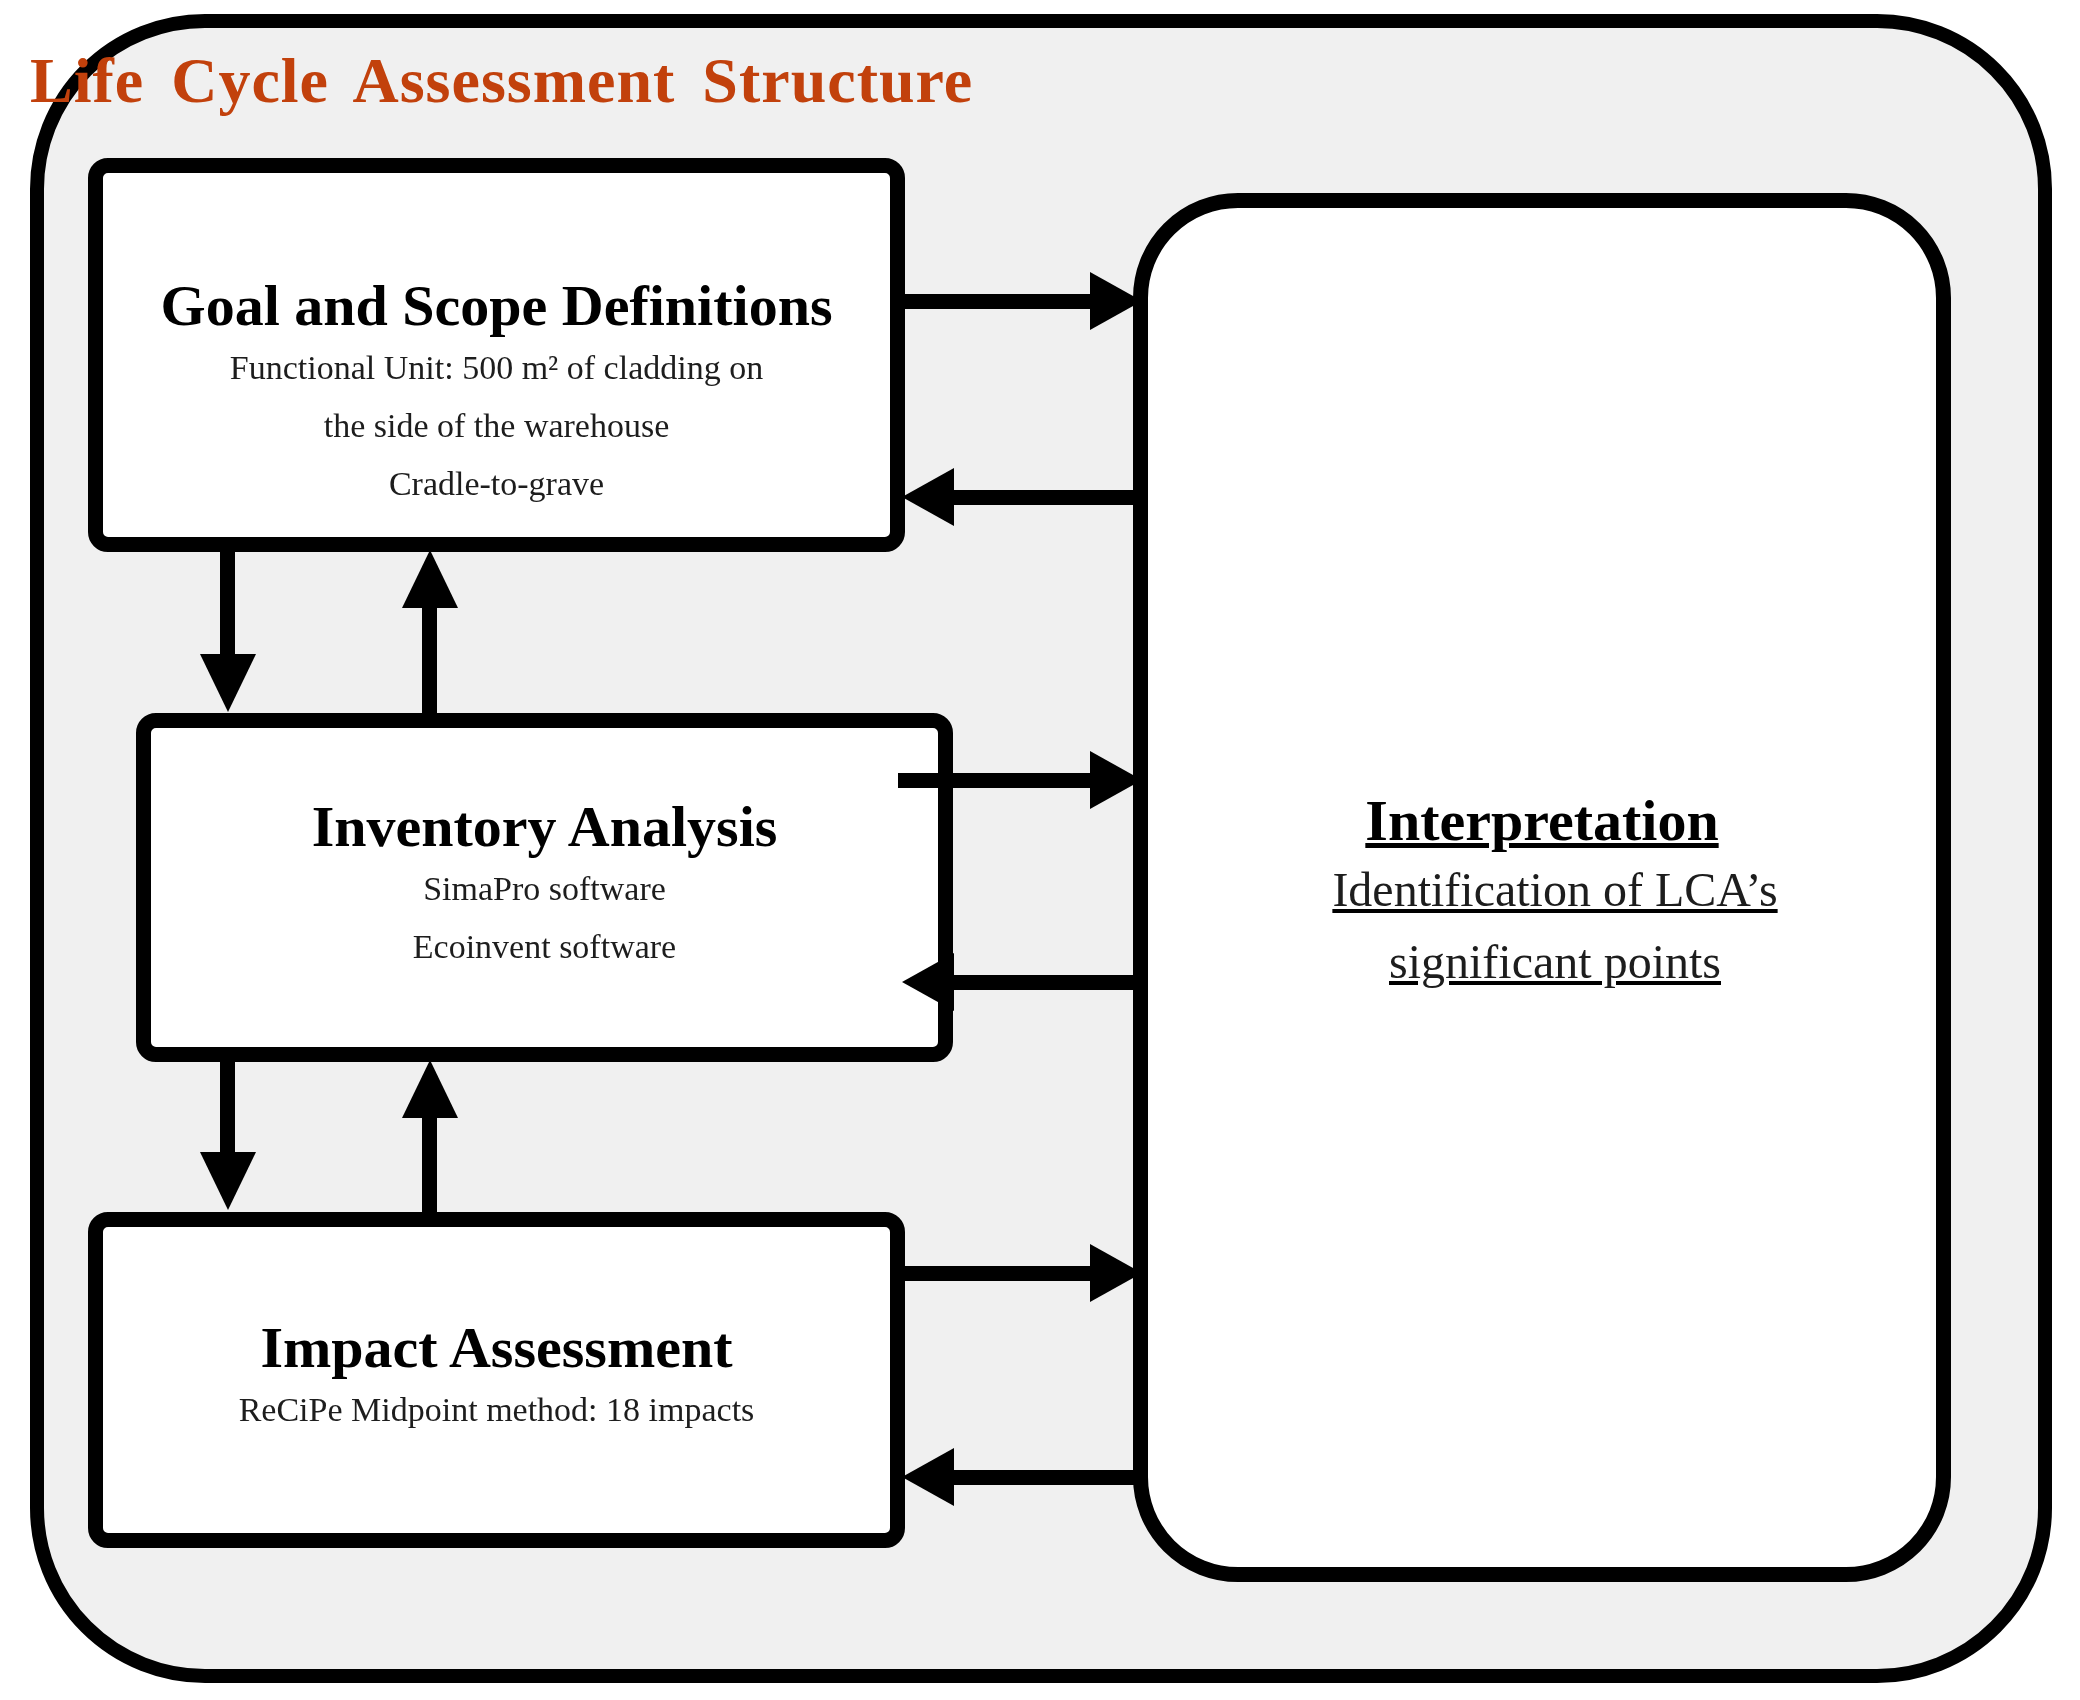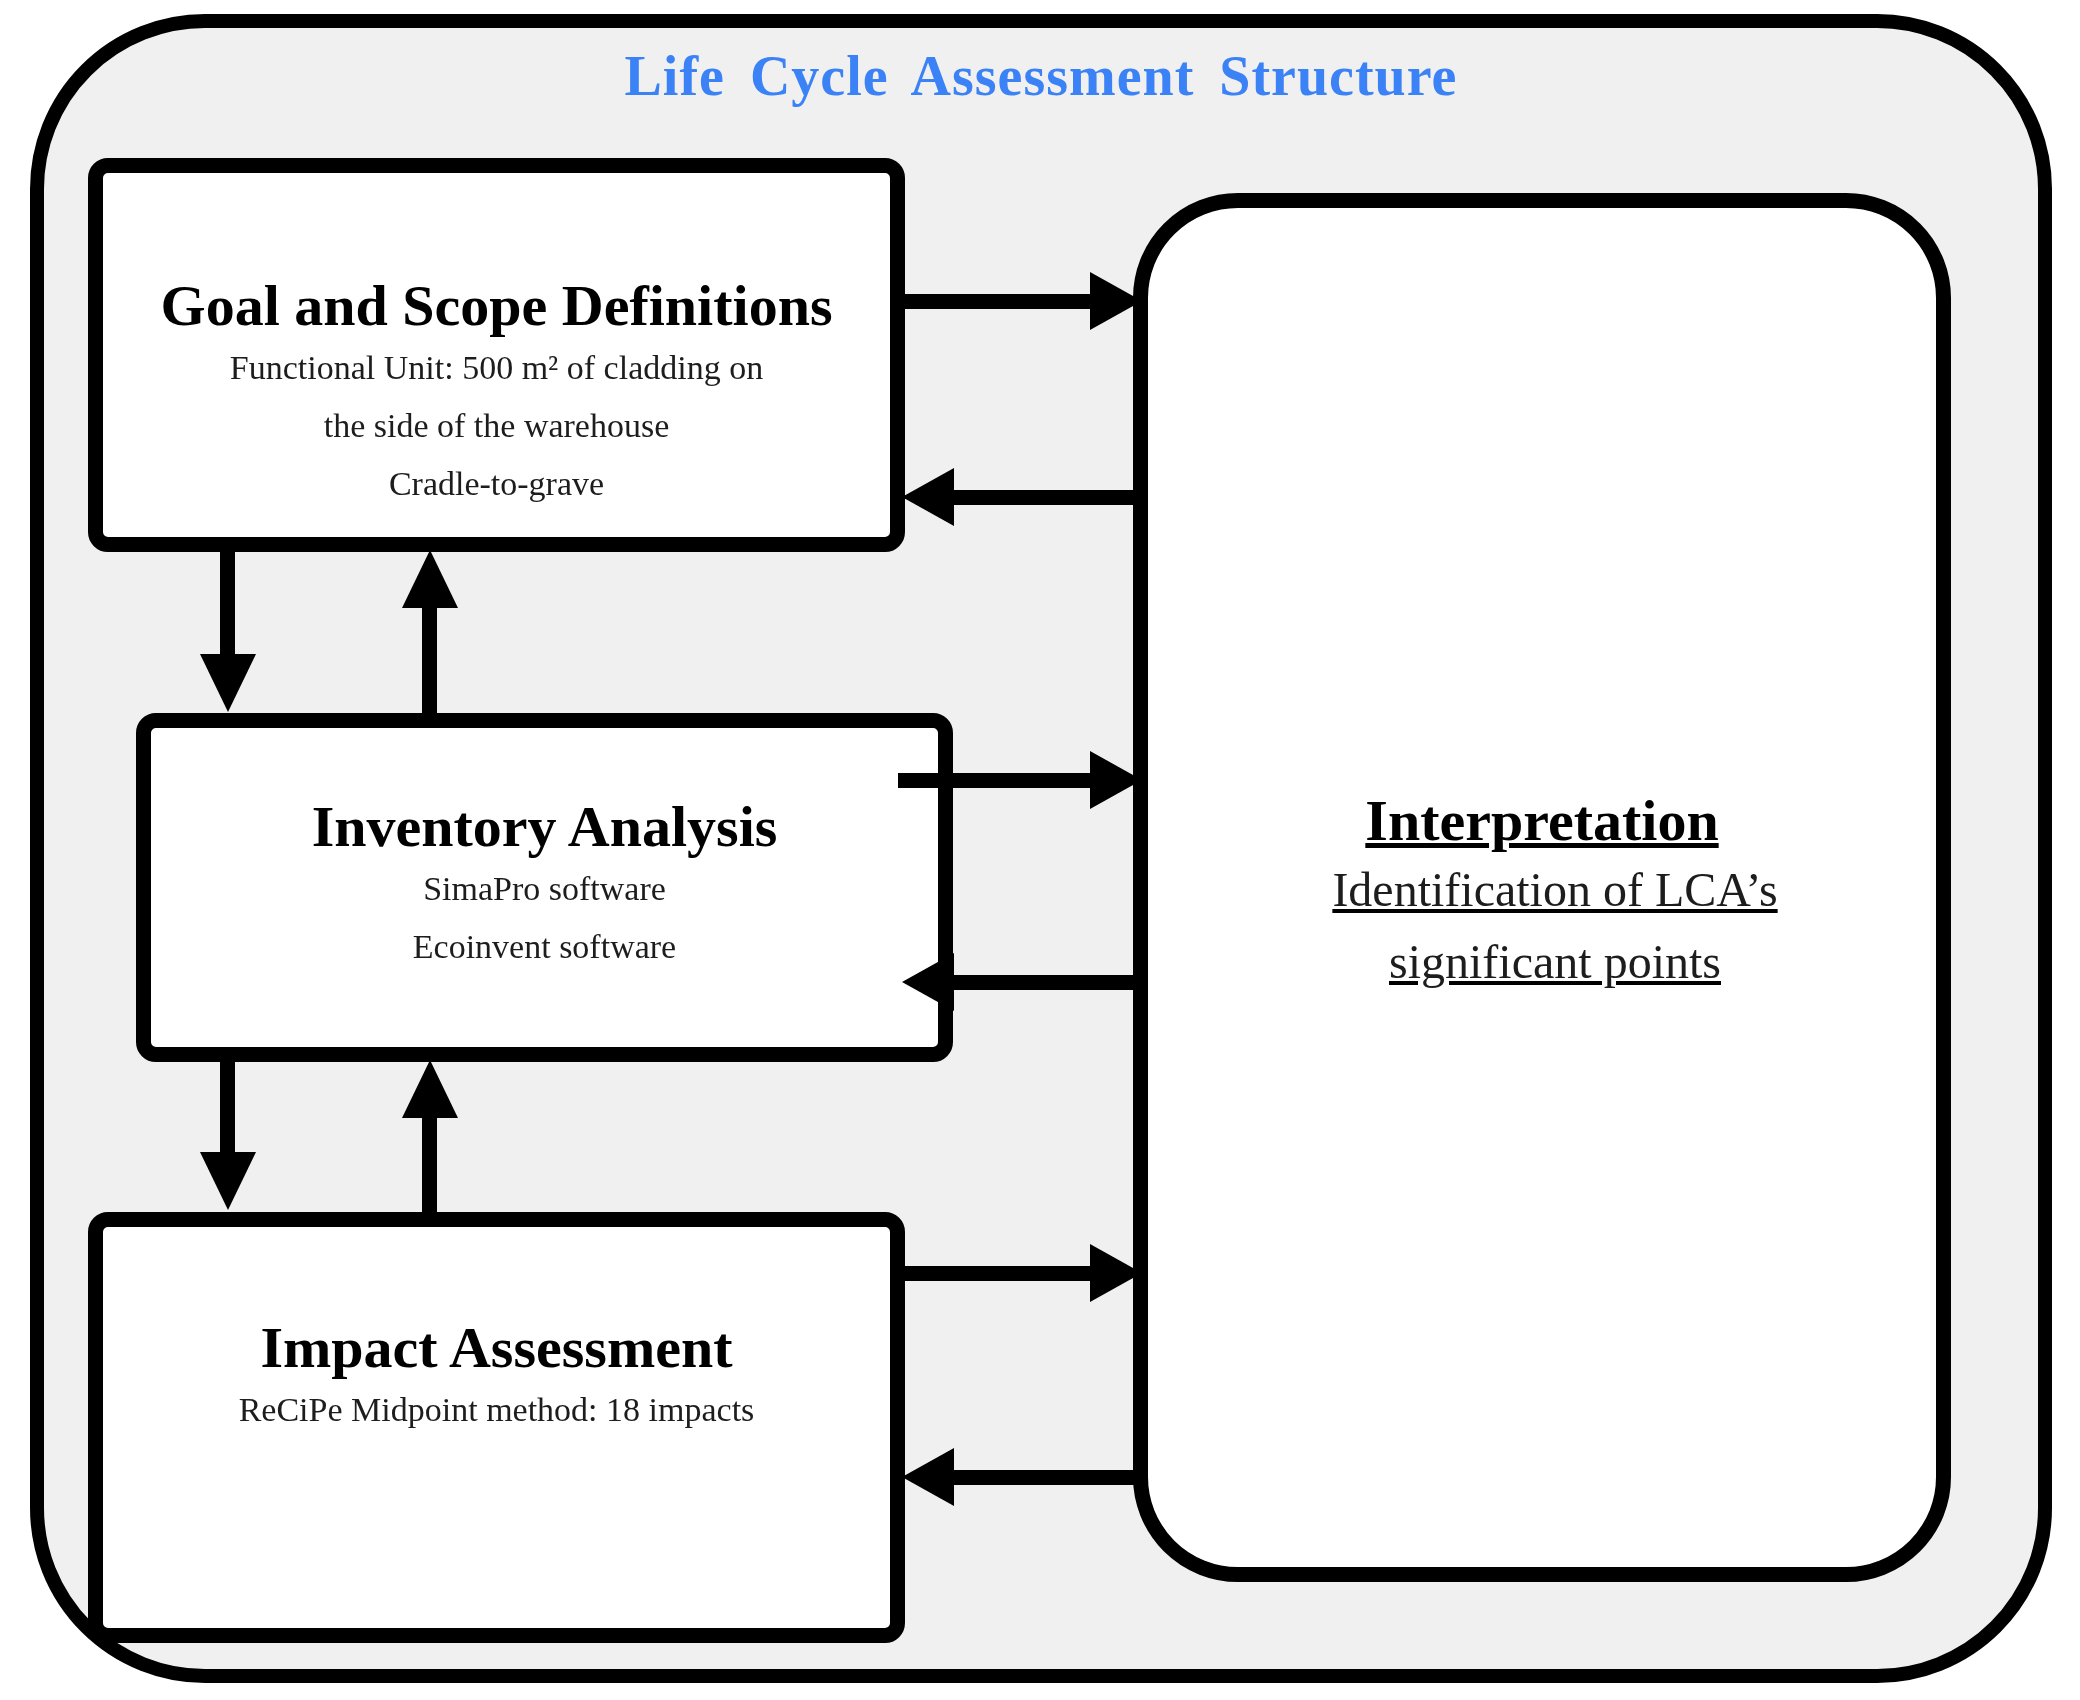--- a/index.html
+++ b/index.html
@@ -21,39 +21,38 @@
     width: 2022px; height: 1669px;
     background: #f0f0f0;
     border: 14px solid #000000;
     border-radius: 175px;
   }
 
   .diagram-title {
     position: absolute;
     left: 30px; top: 44px;
     width: 2022px;
-    text-align: center;
-    font-size: 56px;
+    font-size: 64px;
     font-weight: bold;
     letter-spacing: 1px;
     word-spacing: 10px;
-    color: #3b82f6;
+    color: #c2410c;
   }
 
   
   .process-box {
     position: absolute;
     background: #ffffff;
     border: 15px solid #000000;
     border-radius: 20px;
     text-align: center;
   }
   .box-goal      { left: 88px;  top: 158px;  width: 817px; height: 394px; padding-top: 100px; }
   .box-inventory { left: 88px;  top: 713px;  width: 817px; height: 349px; padding-top: 66px; margin-left: 48px; }
-  .box-impact    { left: 88px;  top: 1212px; width: 817px; height: 431px; padding-top: 88px; }
+  .box-impact    { left: 88px;  top: 1212px; width: 817px; height: 336px; padding-top: 88px; }
   .box-interp    { left: 1133px; top: 193px; width: 818px; height: 1389px;
                    padding-top: 580px; border-radius: 105px; text-decoration: underline; }
 
   .box-heading {
     font-size: 58px;
     font-weight: bold;
     line-height: 66px;
     color: #000000;
   }
   .box-line {

